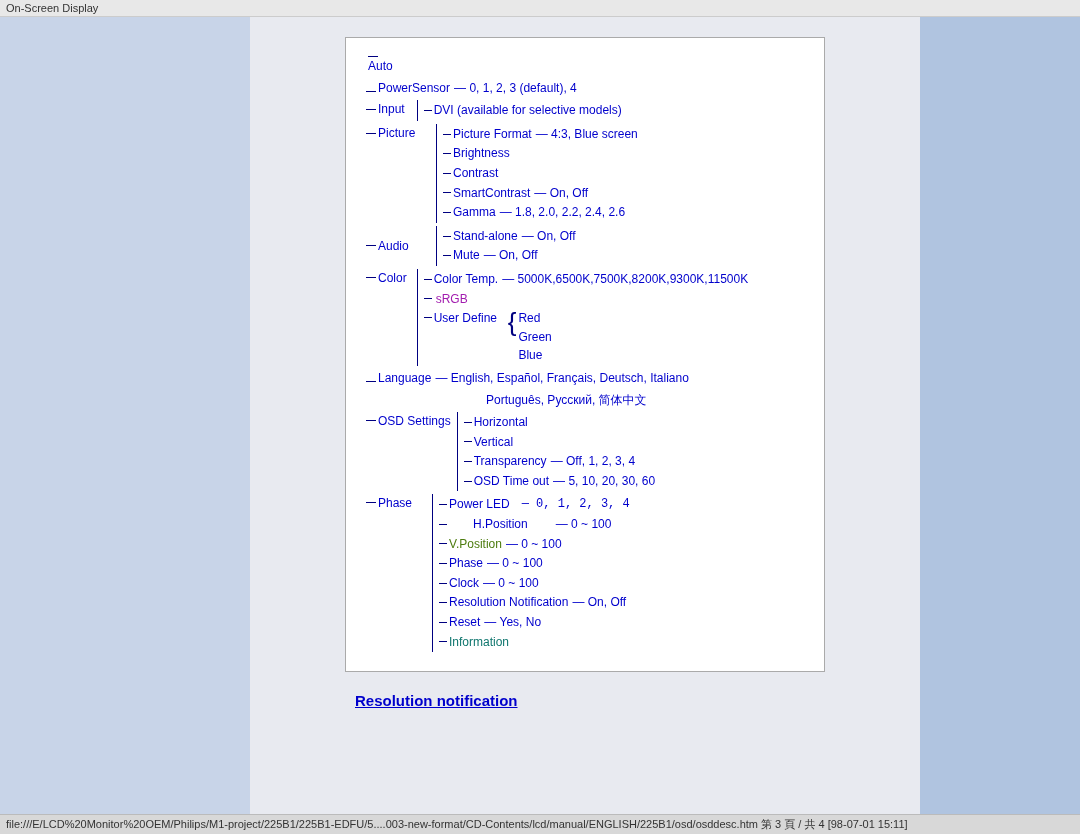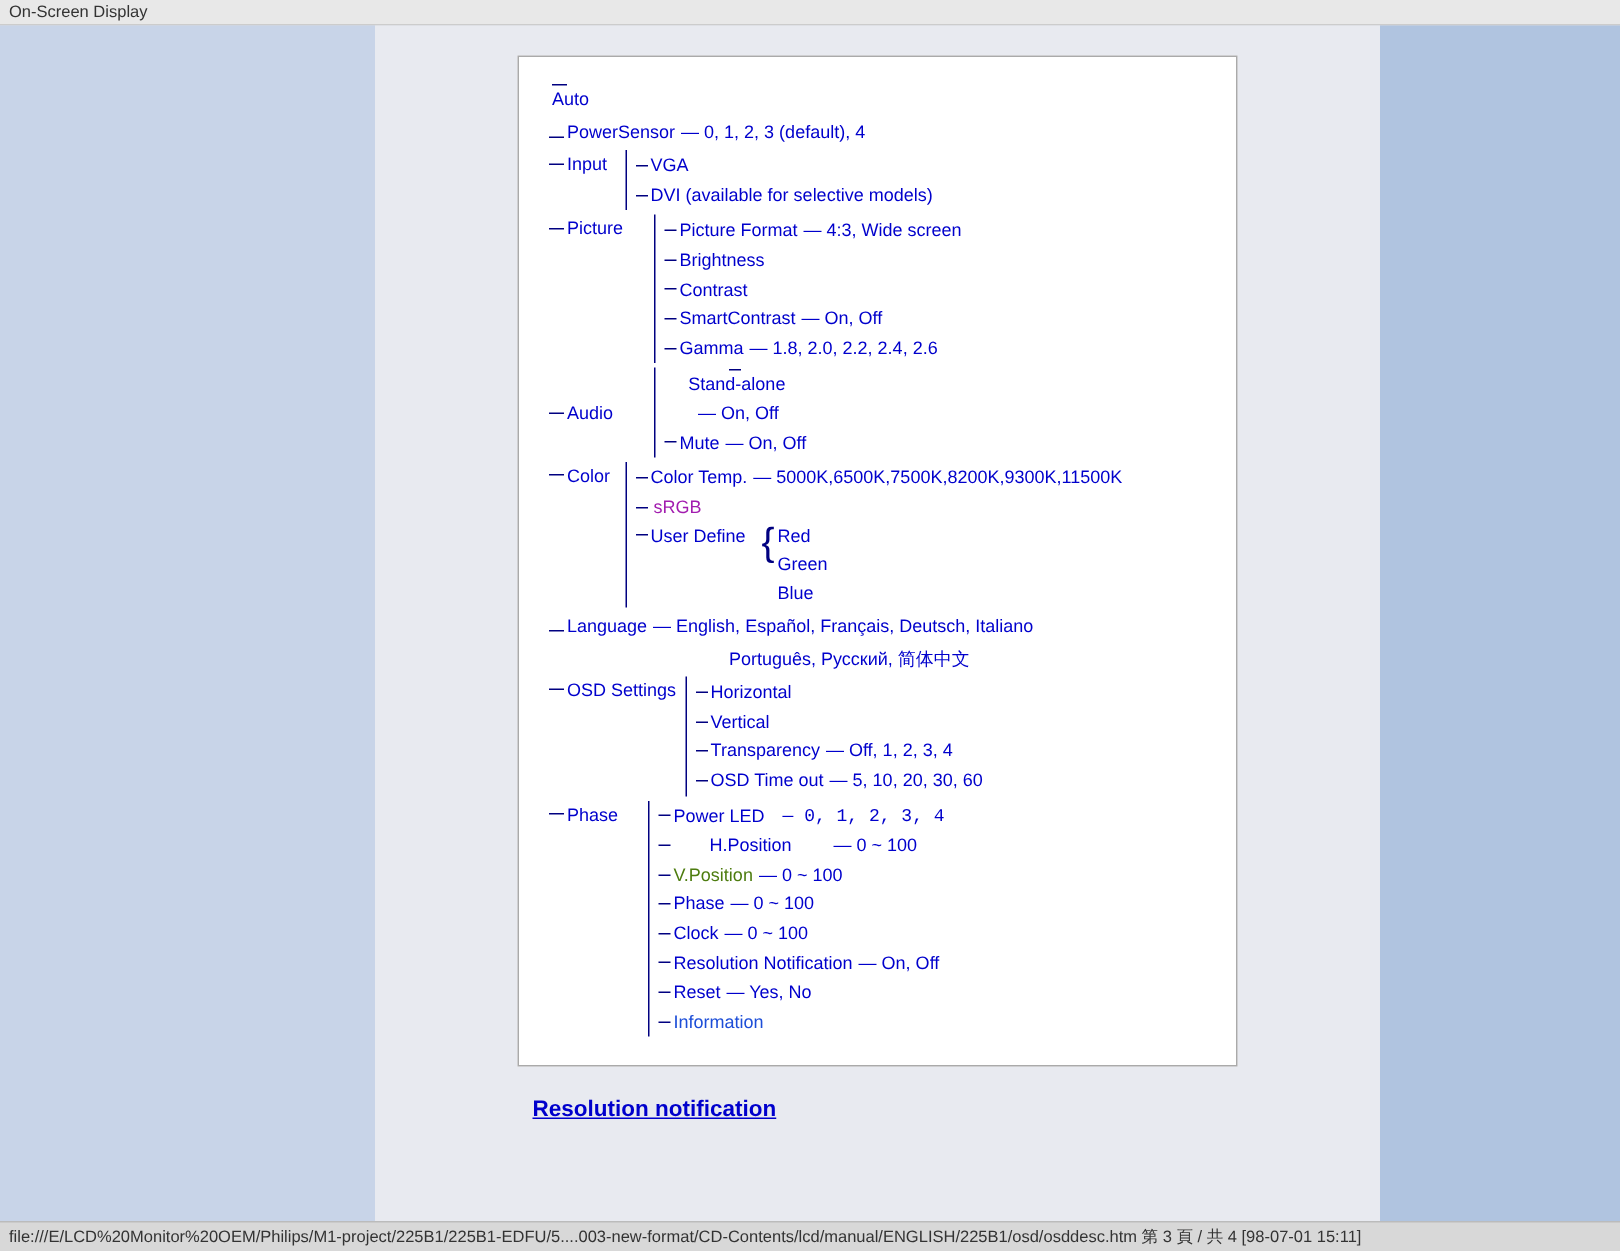--- a/index.html
+++ b/index.html
@@ -109,41 +109,37 @@
         <div style="display:flex; margin:3px 0;">
           <div style="display:flex;flex-direction:column;align-items:flex-start;margin-right:2px;">
             <div style="display:flex;align-items:center;">
               <span style="display:inline-block;width:10px;border-bottom:1.5px solid #000080;vertical-align:middle;"></span>
               <span style="color:#0000cc; margin-left:2px;">Input</span>
             </div>
           </div>
           <div style="border-left:1.5px solid #000080; margin-left:10px; padding-left:6px;">
             <div style="display:flex;align-items:center; margin:1px 0;">
               <span style="display:inline-block;width:8px;border-bottom:1.5px solid #000080;vertical-align:middle;"></span>
-              <span style="color:#0000cc; margin-left:2px;">VGA</span>
-            </div>
-            <div style="display:flex;align-items:center; margin:1px 0;">
-              <span style="display:inline-block;width:8px;border-bottom:1.5px solid #000080;vertical-align:middle;"></span>
               <span style="color:#0000cc; margin-left:2px;">DVI (available for selective models)</span>
             </div>
           </div>
         </div>
 
         <div style="display:flex; margin:3px 0;">
           <div style="display:flex;flex-direction:column;">
             <div style="display:flex;align-items:center;">
               <span style="display:inline-block;width:10px;border-bottom:1.5px solid #000080;vertical-align:middle;"></span>
               <span style="color:#0000cc; margin-left:2px; min-width:48px;">Picture</span>
             </div>
           </div>
           <div style="border-left:1.5px solid #000080; margin-left:10px; padding-left:6px;">
             <div style="display:flex;align-items:center;margin:1px 0;">
               <span style="display:inline-block;width:8px;border-bottom:1.5px solid #000080;vertical-align:middle;"></span>
               <span style="color:#0000cc;margin-left:2px;">Picture Format</span>
-              <span style="color:#0000cc;margin-left:4px;">— 4:3, Wide screen</span>
+              <span style="color:#0000cc;margin-left:4px;">— 4:3, Blue screen</span>
             </div>
             <div style="display:flex;align-items:center;margin:1px 0;">
               <span style="display:inline-block;width:8px;border-bottom:1.5px solid #000080;vertical-align:middle;"></span>
               <span style="color:#0000cc;margin-left:2px;">Brightness</span>
             </div>
             <div style="display:flex;align-items:center;margin:1px 0;">
               <span style="display:inline-block;width:8px;border-bottom:1.5px solid #000080;vertical-align:middle;"></span>
               <span style="color:#0000cc;margin-left:2px;">Contrast</span>
             </div>
             <div style="display:flex;align-items:center;margin:1px 0;">
@@ -158,21 +154,21 @@
             </div>
           </div>
         </div>
 
         <div style="display:flex; margin:3px 0;">
           <div style="display:flex;align-items:center;">
             <span style="display:inline-block;width:10px;border-bottom:1.5px solid #000080;vertical-align:middle;"></span>
             <span style="color:#0000cc;margin-left:2px; min-width:48px;">Audio</span>
           </div>
           <div style="border-left:1.5px solid #000080; margin-left:10px; padding-left:6px;">
-            <div style="display:flex;align-items:center;margin:1px 0;flex-direction:column;">
+            <div style="display:flex;align-items:center;margin:1px 0;">
               <span style="display:inline-block;width:8px;border-bottom:1.5px solid #000080;vertical-align:middle;"></span>
               <span style="color:#0000cc;margin-left:2px;">Stand-alone</span>
               <span style="color:#0000cc;margin-left:4px;">— On, Off</span>
             </div>
             <div style="display:flex;align-items:center;margin:1px 0;">
               <span style="display:inline-block;width:8px;border-bottom:1.5px solid #000080;vertical-align:middle;"></span>
               <span style="color:#0000cc;margin-left:2px;">Mute</span>
               <span style="color:#0000cc;margin-left:4px;">— On, Off</span>
             </div>
           </div>
@@ -278,21 +274,21 @@
               <span style="color:#0000cc;margin-left:2px;">Resolution Notification</span>
               <span style="color:#0000cc;margin-left:4px;">— On, Off</span>
             </div>
             <div style="display:flex;align-items:center;margin:1px 0;">
               <span style="display:inline-block;width:8px;border-bottom:1.5px solid #000080;vertical-align:middle;"></span>
               <span style="color:#0000cc;margin-left:2px;">Reset</span>
               <span style="color:#0000cc;margin-left:4px;">— Yes, No</span>
             </div>
             <div style="display:flex;align-items:center;margin:1px 0;">
               <span style="display:inline-block;width:8px;border-bottom:1.5px solid #000080;vertical-align:middle;"></span>
-              <span style="color:#1d4ed8;margin-left:2px;">Information</span>
+              <span style="color:#0f766e;margin-left:2px;">Information</span>
             </div>
           </div>
         </div>
 
       </div>
     </div>
 
     <div class="resolution-title" style="margin-left: 95px; align-self: center; padding-left: 0px; margin-right: auto;">Resolution notification</div>
   </div>
 

